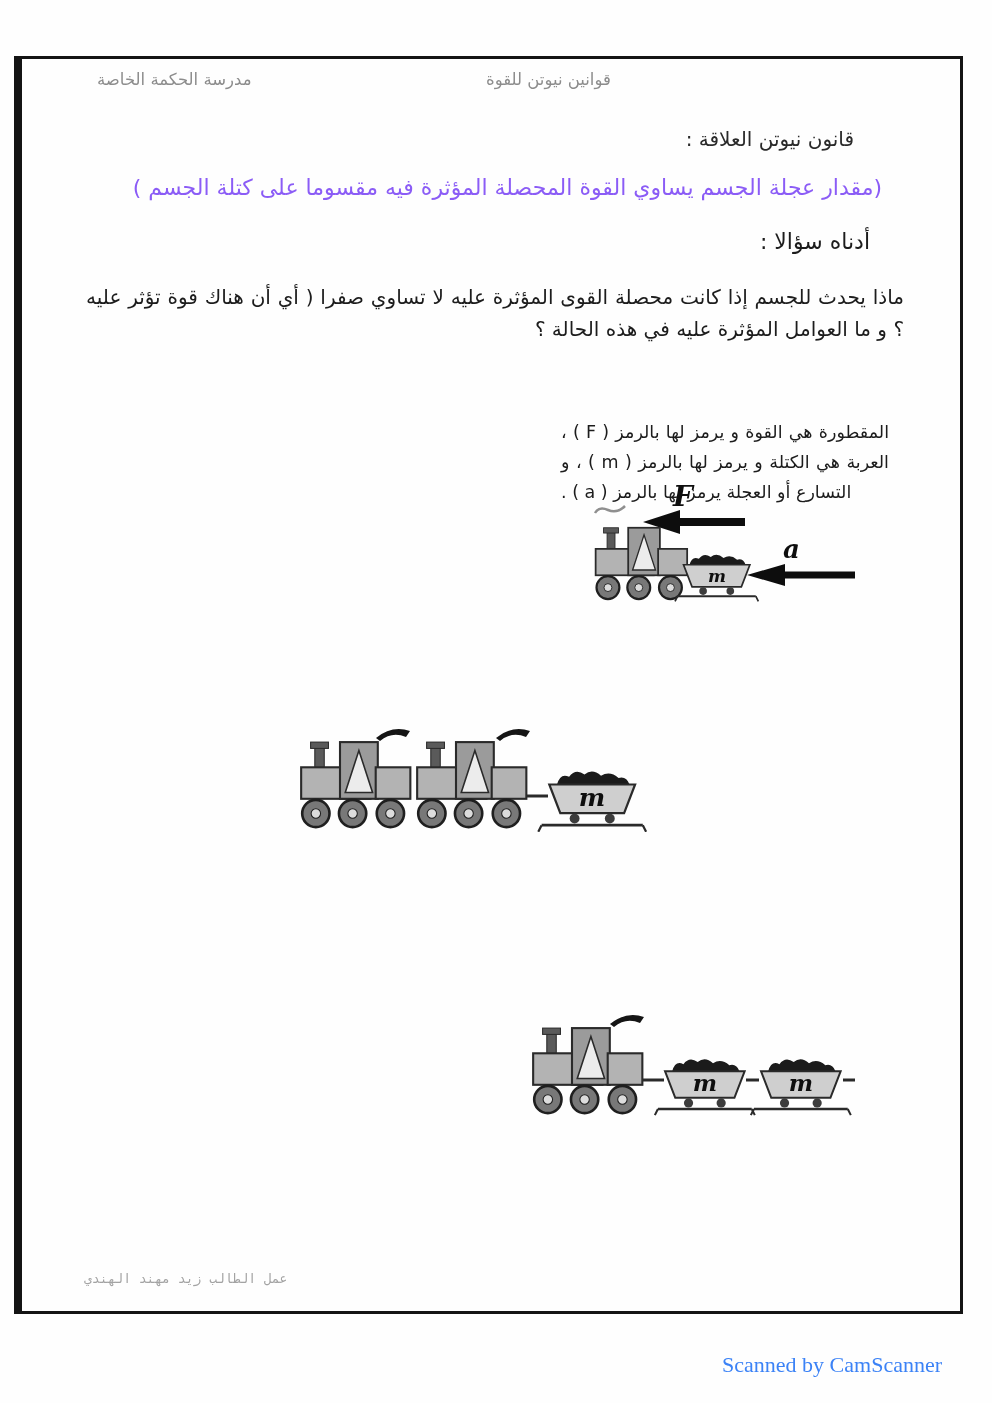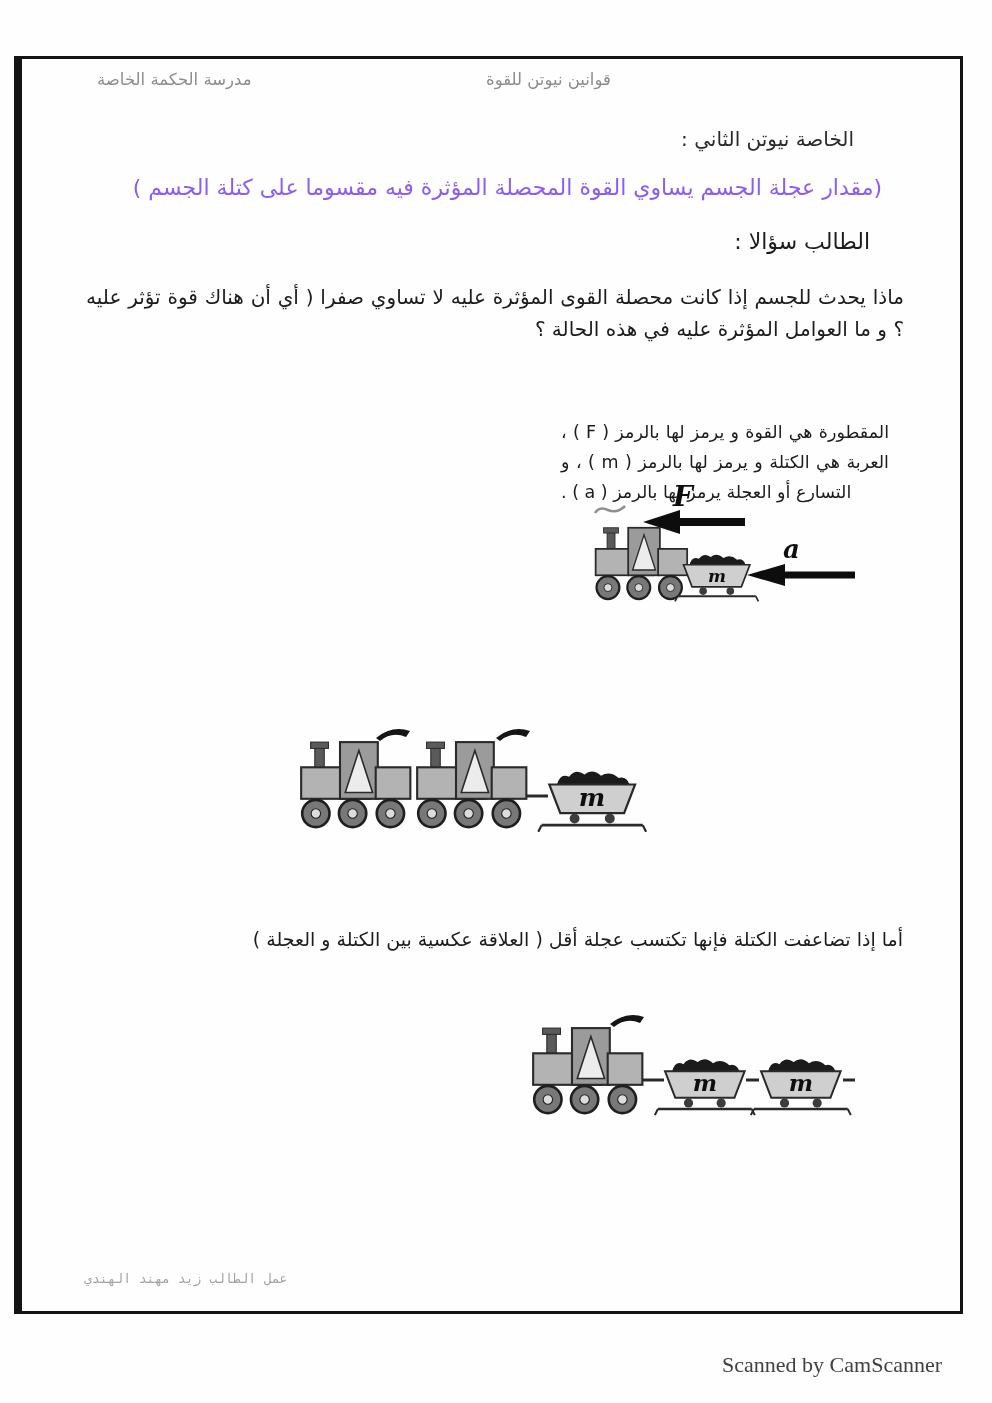--- a/index.html
+++ b/index.html
@@ -26,21 +26,21 @@
 
   .rel-direct  { right:90px; top:694px; font-size:19px; color:#1c1c1c; white-space:nowrap; }
   .rel-inverse { right:89px; top:928px; font-size:19px; color:#1c1c1c; white-space:nowrap; }
 
   .fig1 { left:585px; top:476px; }
   .fig2 { left:296px; top:726px; }
   .fig3 { left:528px; top:1012px; }
   .fig text { font-family:"DejaVu Serif", serif; font-style:italic; font-weight:bold; fill:#0e0e0e; }
 
   .credit { left:84px; top:1271px; font-size:13px; color:#a3a3a3;font-family:Liberation Mono, monospace; }
-  .camscanner { right:50px; top:1352px; font-size:22px; color:#404040;
+  .camscanner { right:50px; top:1352px; font-size:22px; color:#3b82f6;
                 font-family:"Liberation Serif","DejaVu Serif",serif; }
 </style>
 </head>
 <body>
 
 <div class="page">
 
   <svg width="0" height="0" style="position:absolute" aria-hidden="true">
     <defs>
       <g id="tractor">
@@ -67,23 +67,23 @@
       </g>
       <path id="flag" d="M0,10 Q16,-3 34,3 L30,9 Q16,3 4,13 Z" fill="#151515"></path>
     </defs>
   </svg>
 
   <div class="abs frame"></div>
 
   <div class="abs header-school">مدرسة الحكمة الخاصة</div>
   <div class="abs header-title">قوانين نيوتن للقوة</div>
 
-  <div class="abs ar law-heading">الخاصة نيوتن الثاني :</div>
+  <div class="abs ar law-heading">قانون نيوتن العلاقة :</div>
   <div class="abs ar law-def">(مقدار  عجلة الجسم يساوي القوة المحصلة المؤثرة فيه مقسوما على كتلة الجسم )</div>
-  <div class="abs ar q-heading">الطالب سؤالا :</div>
+  <div class="abs ar q-heading">أدناه سؤالا :</div>
   <div class="abs ar q-text">ماذا يحدث للجسم إذا كانت محصلة القوى المؤثرة عليه لا تساوي صفرا ( أي أن هناك قوة تؤثر عليه ؟ و ما العوامل المؤثرة عليه في هذه الحالة ؟</div>
   <div class="abs ar symbols">المقطورة هي القوة و يرمز لها بالرمز ( F ) ، العربة هي الكتلة و يرمز لها بالرمز ( m ) ، و التسارع أو العجلة يرمز لها بالرمز ( a ) .</div>
 
   <svg class="abs fig fig1" width="272" height="140" viewBox="0 0 272 140">
     <path d="M40,30 q-8,8 -17,4 q-9,-4 -13,3" stroke="#8f8f8f" stroke-width="2.5" fill="none"></path>
     <text x="88" y="30" font-size="28">F</text>
     <g transform="translate(58,34)">
       <path d="M102,8 L37,8 L37,0 L0,12 L37,24 L37,16 L102,16 Z" fill="#0d0d0d"></path>
     </g>
     <use href="#tractor" transform="translate(8,50) scale(0.88)"></use>
@@ -99,21 +99,20 @@
   <svg class="abs fig fig2" width="352" height="106" viewBox="0 0 352 106">
     <use href="#flag" transform="translate(80,2)"></use>
     <use href="#flag" transform="translate(200,2)"></use>
     <use href="#tractor" transform="translate(2,14) scale(1.05)"></use>
     <use href="#tractor" transform="translate(118,14) scale(1.05)"></use>
     <line x1="230" y1="70" x2="252" y2="70" stroke="#2a2a2a" stroke-width="3"></line>
     <use href="#cart" transform="translate(250,42) scale(1.1)"></use>
     <text x="296" y="80" font-size="25" text-anchor="middle">m</text>
   </svg>
 
-  <div class="abs ar rel-inverse">أما إذا تضاعفت الكتلة فإنها تكتسب عجلة أقل ( العلاقة عكسية بين الكتلة و العجلة )</div>
 
   <svg class="abs fig fig3" width="330" height="106" viewBox="0 0 330 106">
     <use href="#flag" transform="translate(82,2)"></use>
     <use href="#tractor" transform="translate(2,14) scale(1.05)"></use>
     <line x1="114" y1="68" x2="136" y2="68" stroke="#2a2a2a" stroke-width="3"></line>
     <use href="#cart" transform="translate(134,44) scale(1.02)"></use>
     <line x1="218" y1="68" x2="231" y2="68" stroke="#2a2a2a" stroke-width="3"></line>
     <use href="#cart" transform="translate(230,44) scale(1.02)"></use>
     <line x1="315" y1="68" x2="327" y2="68" stroke="#2a2a2a" stroke-width="3"></line>
     <text x="177" y="79" font-size="23" text-anchor="middle">m</text>

